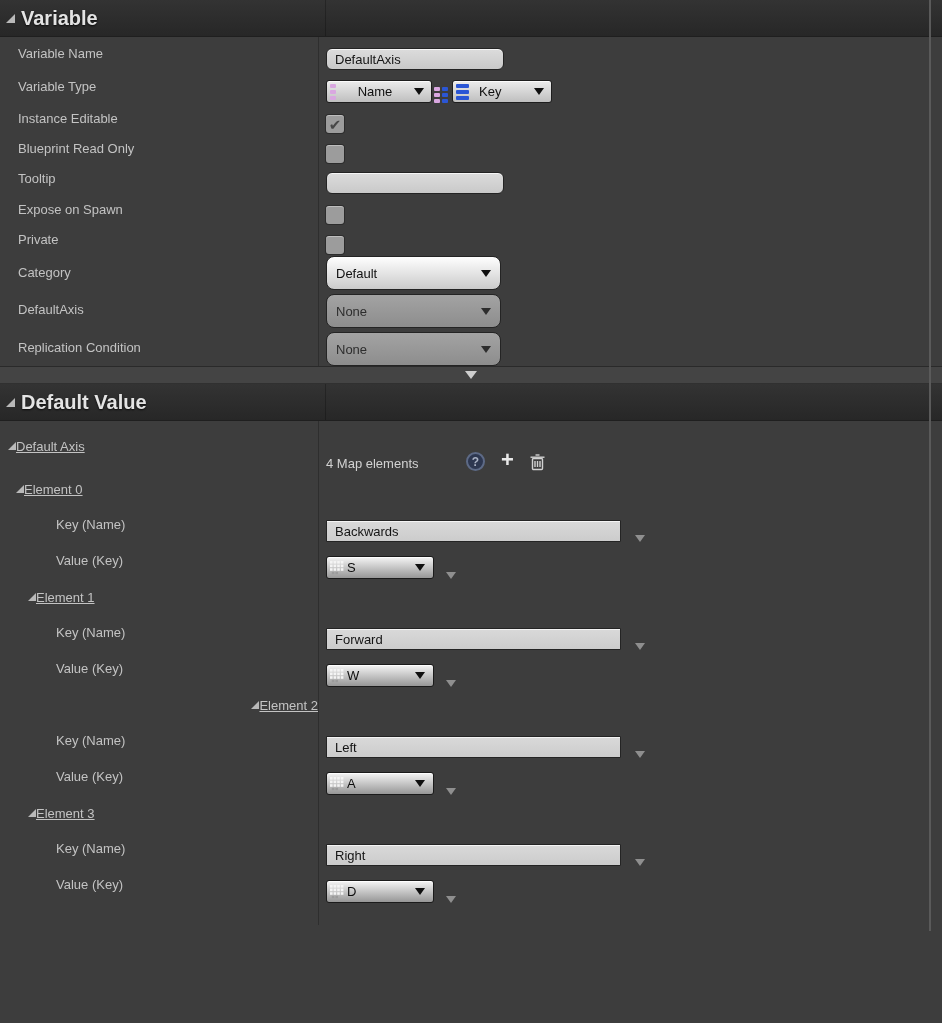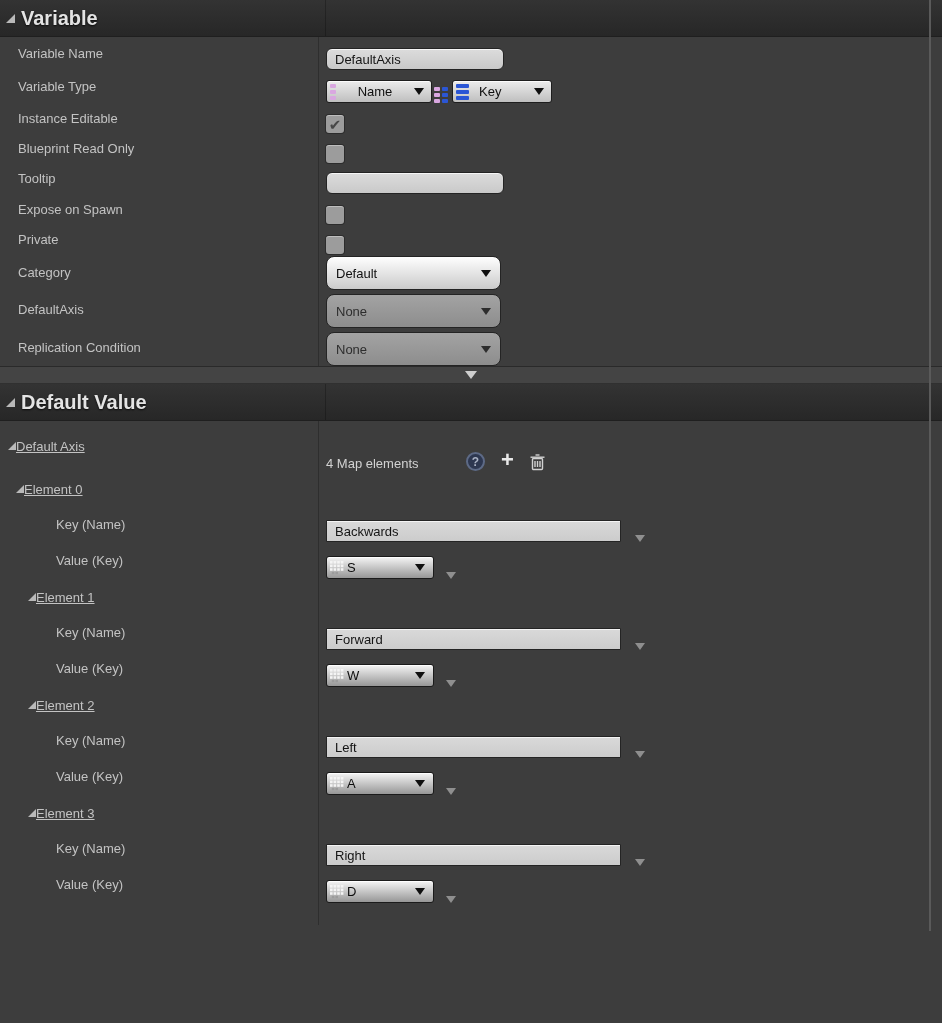--- a/index.html
+++ b/index.html
@@ -319,21 +319,21 @@
                 <rect x="6.4" y="11.8" width="2.6" height="2.4"></rect>
     </g>
   </svg>
             <div class="kb-text">W</div>
             <div class="tri-down"></div>
           </div>
           <div class="tri-down gray" style="margin-left: 12px;"></div>
         </div>
       </div>
       <div class="prop-row dv-elem-header">
-        <div class="pr-label" style="padding-left: 28px;">
+        <div class="pr-label" style="padding-left: 28px; justify-content: flex-end;">
           <div class="tri-expand small"></div>
           <div class="elem-label">Element 2</div>
         </div>
         <div class="pr-value"></div>
       </div>
       <div class="prop-row dv-key-row">
         <div class="pr-label" style="padding-left: 56px;">Key (Name)</div>
         <div class="pr-value">
           <div class="key-field">Left</div>
           <div class="tri-down gray" style="margin-left: 14px;"></div>

